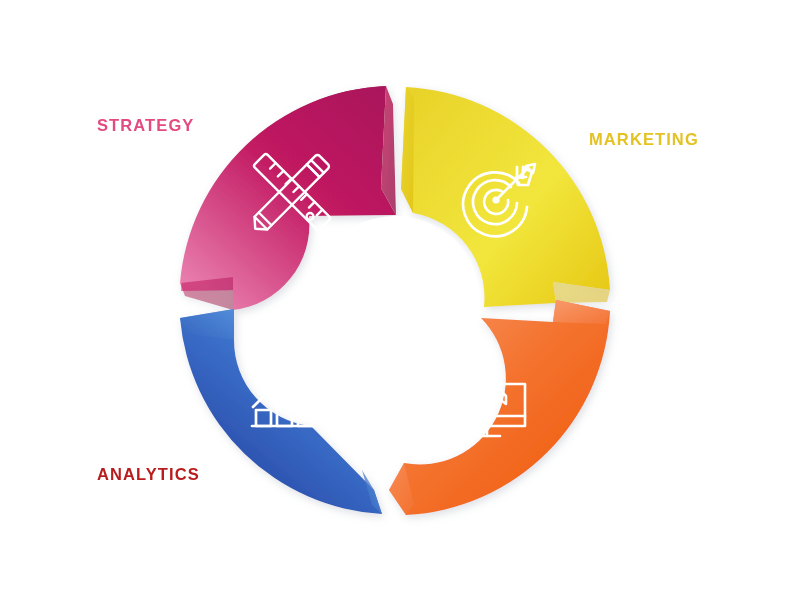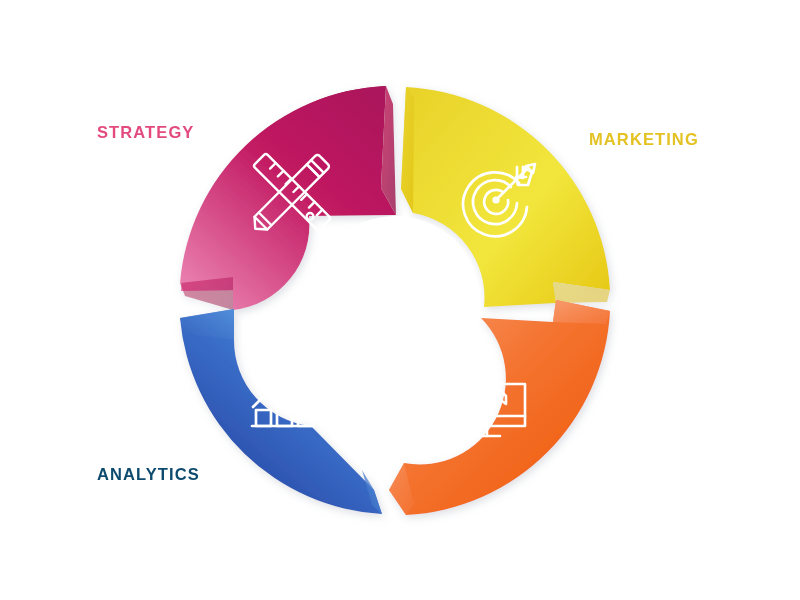--- a/index.html
+++ b/index.html
@@ -27,21 +27,21 @@
     height: 600px;
   }
   .seg-label {
     position: absolute;
     font-size: 16.5px;
     font-weight: bold;
     letter-spacing: 1.1px;
     white-space: nowrap;
     font-family: "Liberation Sans", sans-serif;
   }
-  .label-tl { left: 97px;  top: 123px; }
+  .label-tl { left: 97px;  top: 116px; }
   .label-tr { left: 589px; top: 130px; }
   .label-bl { left: 97px;  top: 465px; }
   .label-br { left: 579px; top: 465px; }
 </style>
 </head>
 <body>
 
 <div id="canvas">
 
   <svg id="wheel" viewBox="0 0 800 600">
@@ -226,15 +226,15 @@
       <line x1="6" y1="0" x2="6" y2="10"></line>
     </g>
 
   </svg>
 
   <div class="seg-label label-tl" style="color:#E34A7F;">STRATEGY</div>
 
   <div class="seg-label label-tr" style="color:#E3C222;">MARKETING</div>
 
 
-  <div class="seg-label label-bl" style="color:#0c4a6e;text-align:right;">ANALYTICS</div>
+  <div class="seg-label label-bl" style="color:#b91c1c;text-align:right;">ANALYTICS</div>
 
 </div>
 
 </body></html>

